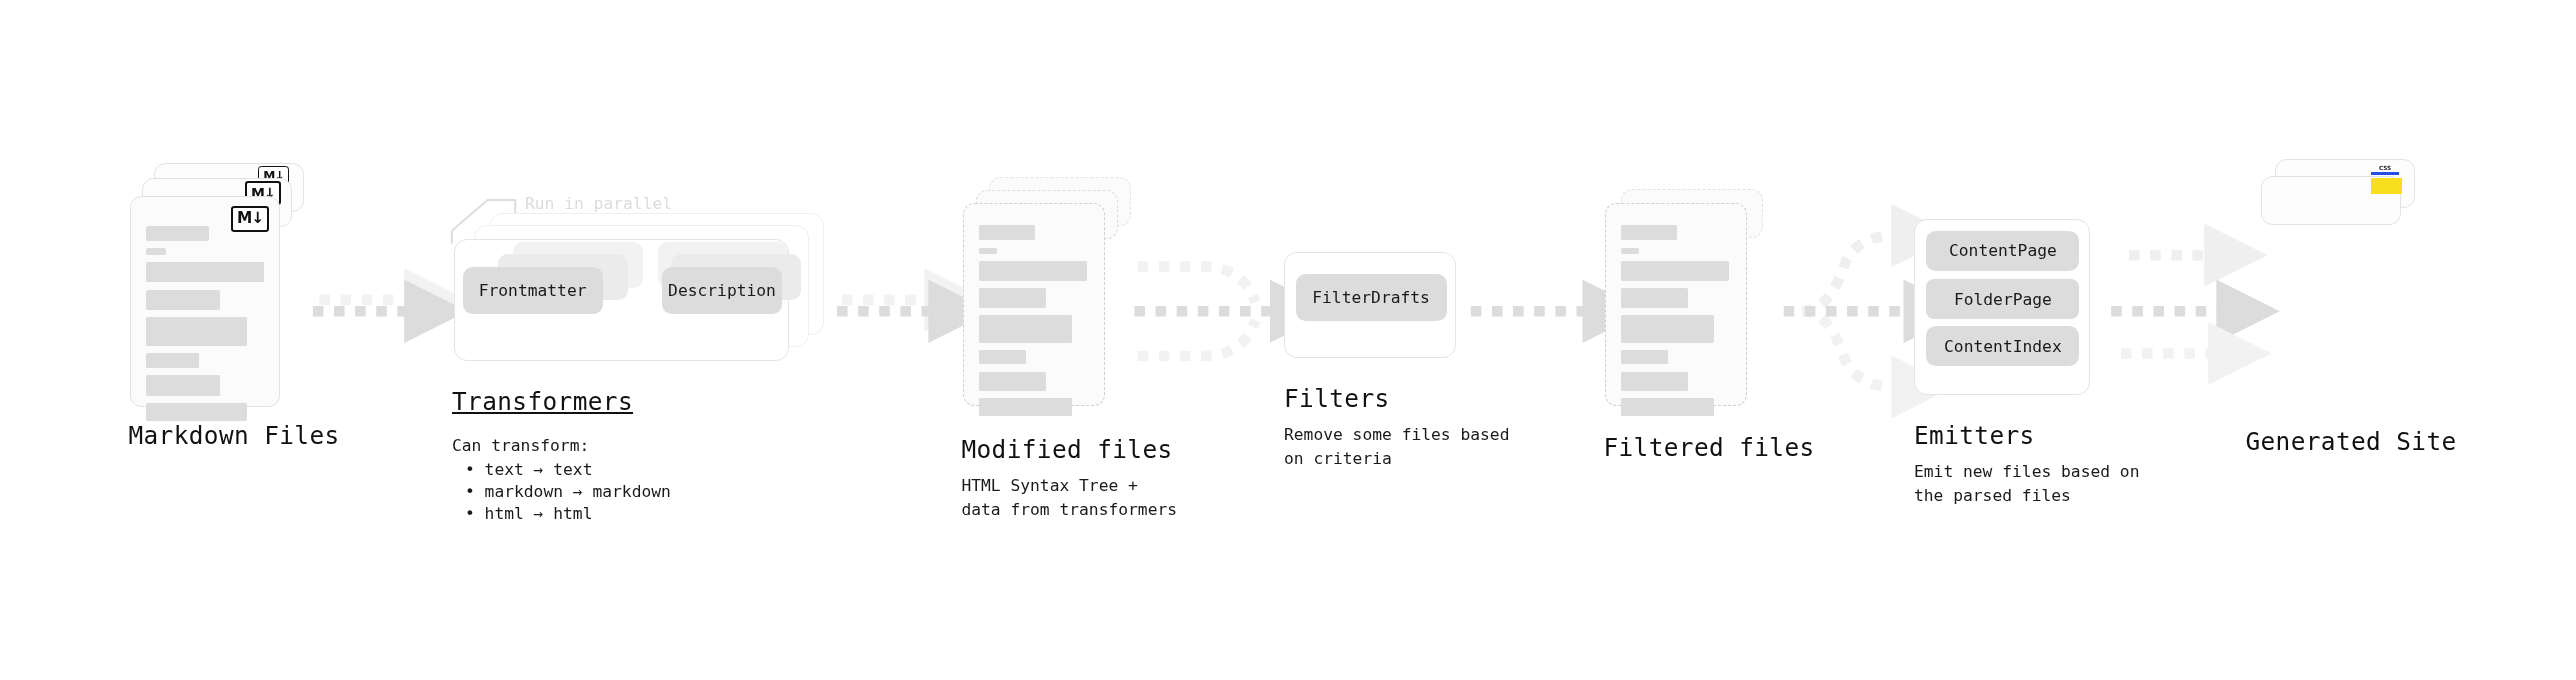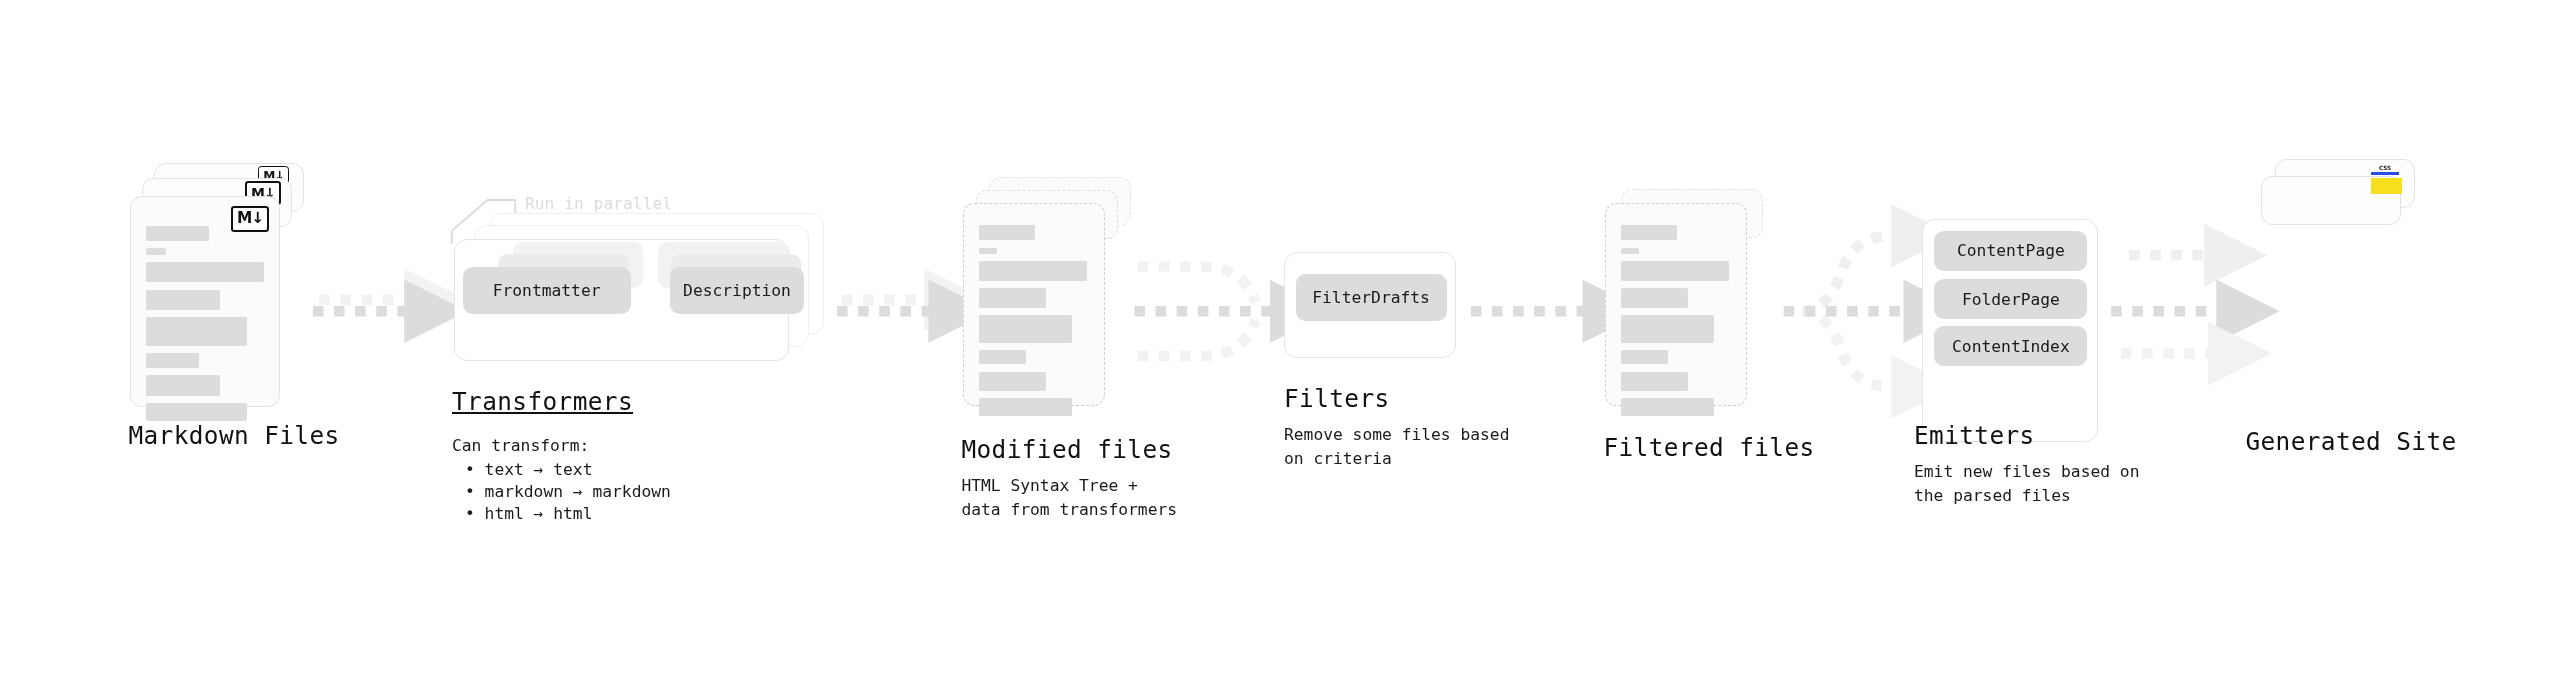--- a/index.html
+++ b/index.html
@@ -215,22 +215,22 @@
 
       <div class="gbox back" style="left:37px; top:13px; width:335px; height:122px;"></div>
       <div class="gbox back" style="left:22px; top:25px; width:335px; height:122px;"></div>
       <div class="gbox" style="left:1.6px; top:39px; width:335px; height:122px;"></div>
 
       <div class="pill fainter" style="left:61px; top:42px; width:130px; height:46px;"></div>
       <div class="pill fainter" style="left:206px; top:42px; width:130px; height:46px;"></div>
       <div class="pill faint" style="left:46px; top:54px; width:130px; height:46px;"></div>
       <div class="pill faint" style="left:219px; top:54px; width:130px; height:46px;"></div>
 
-      <div class="pill" style="left:10.6px; top:67px; width:168px; height:47px;">Frontmatter</div>
-      <div class="pill" style="left:210px; top:67px; width:134px; height:47px;margin-left:8px;">Description</div>
+      <div class="pill" style="left:10.6px; top:67px; width:140px; height:47px;">Frontmatter</div>
+      <div class="pill" style="left:210px; top:67px; width:120px; height:47px;">Description</div>
     </div>
 
     <div class="title" style="left:0px; top:187px;text-decoration:underline;">Transformers</div>
     <div class="subtitle" style="left:0px; top:234px;">Can transform:</div>
     <div class="subtitle" style="left:13px; top:258px;">• text → text</div>
     <div class="subtitle" style="left:13px; top:280px;">• markdown → markdown</div>
     <div class="subtitle" style="left:13px; top:302px;">• html → html</div>
   </div>
 
   <div class="node" style="left:963px; top:177px;">
@@ -277,23 +277,23 @@
           <div class="ln" style="width:42%; height:14px;"></div>
           <div class="ln" style="width:60%; height:19.5px;"></div>
           <div class="ln" style="width:83%; height:18px;"></div>
         </div>
       </div>
     </div>
     <div class="title" style="left:-1.6px; top:244px;">Filtered files</div>
   </div>
 
   <div class="node" style="left:1914px; top:219px;">
-    <div class="gbox" style="left:8px; top:0; width:176px; height:223px;">
+    <div class="gbox" style="left:0; top:0; width:176px; height:176px;">
       <div class="pill" style="left:11.4px; top:10.6px; width:153px; height:40px;">ContentPage</div>
-      <div class="pill" style="left:11.4px; top:59px; width:153px; height:40px;">FolderPage</div>
+      <div class="pill" style="left:11.4px; top:59px; width:153px; height:40px;border-radius:8px;">FolderPage</div>
       <div class="pill" style="left:11.4px; top:106px; width:153px; height:40px;">ContentIndex</div>
     </div>
     <div class="title" style="left:0px; top:202px;">Emitters</div>
     <div class="subtitle" style="left:0px; top:241px;">Emit new files based on
 the parsed files</div>
   </div>
 
   <div class="node" style="left:2247px; top:159px;">
     <div class="cardstack" style="width:187px;height:244px;">
       <div class="card ghost" style="left:28px; top:0px; width:140px; height:49px;"></div>

